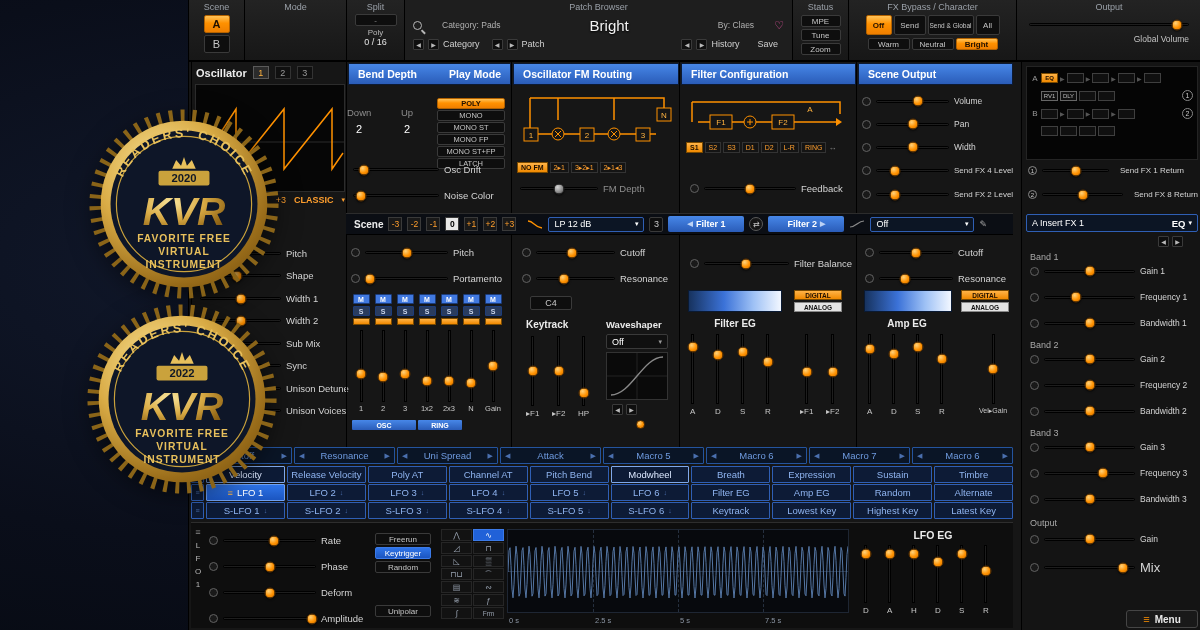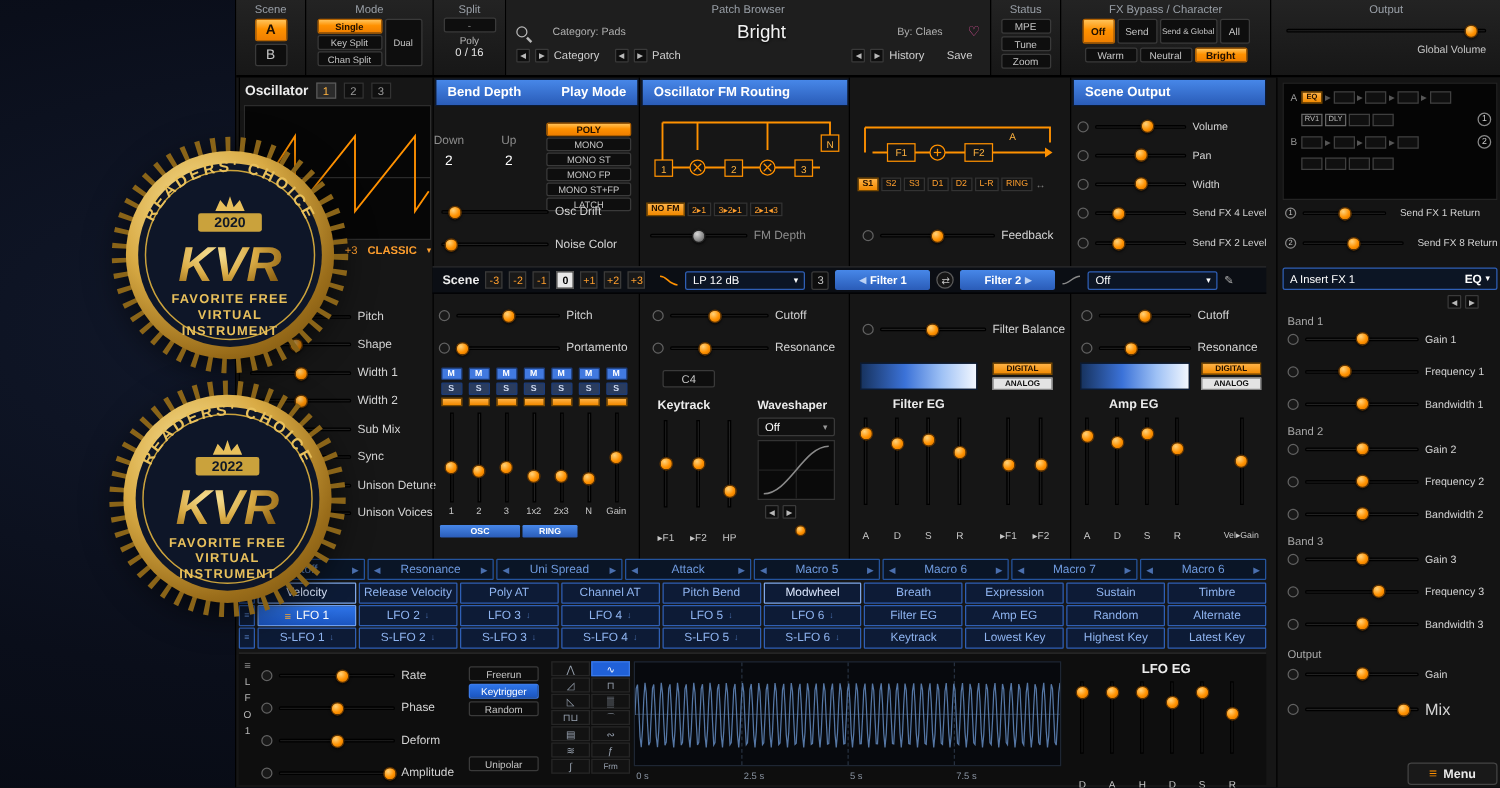--- a/index.html
+++ b/index.html
@@ -15,21 +15,21 @@
 
 .hs{display:flex;align-items:center;gap:5px}
 .tr{position:relative;height:3px;background:linear-gradient(#0b0b0b,#303030);border:1px solid #000;border-radius:2px}
 .tr i{position:absolute;top:50%;width:11px;height:11px;border-radius:50%;transform:translate(-50%,-50%);background:radial-gradient(circle at 35% 30%,#ffd27a,#ff9100 55%,#c96c00);border:1px solid #5e3300;box-shadow:0 1px 2px rgba(0,0,0,.7)}
 .tr i.off{background:radial-gradient(circle at 35% 30%,#d6d6d6,#8e8e8e 55%,#4a4a4a);border-color:#222}
 .lb{font-size:9.5px;color:#d4d4d4;white-space:nowrap}
 .lb.dim{color:#8d8d8d}
 .vs{position:absolute;display:flex;flex-direction:column;align-items:center}
 .vt{position:relative;width:3px;height:64px;background:linear-gradient(90deg,#0b0b0b,#303030);border:1px solid #000}
 .vt i{position:absolute;left:50%;width:11px;height:11px;border-radius:50%;transform:translate(-50%,-50%);background:radial-gradient(circle at 35% 30%,#ffd27a,#ff9100 55%,#c96c00);border:1px solid #5e3300}
-.vlb{font-size:8px;color:#c8c8c8;margin-top:20px;white-space:nowrap}
+.vlb{font-size:8px;color:#c8c8c8;margin-top:3px;white-space:nowrap}
 .mdot{width:9px;height:9px;border-radius:50%;border:1px solid #626262;background:#191919;flex:none}
 
 .bluebar{background:linear-gradient(#4787e8,#2a5cb8);color:#fff;font-weight:bold;font-size:10.5px;display:flex;align-items:center;padding:0 9px;height:22px;border:1px solid #0c1a33}
 .col{position:absolute;top:62px;height:385px;border-left:1px solid #000}
 .title{font-weight:bold;font-size:10px;color:#ececec;white-space:nowrap}
 .badgeD{position:absolute;height:10px;display:flex;align-items:center;justify-content:center;font-size:6.5px;font-weight:bold}
 .dgt{background:linear-gradient(#ffb347,#f08900);color:#1d0e00;border:1px solid #7a4a00}
 .alg{background:#e4e4e4;color:#111;border:1px solid #888}
 .egstrip{position:absolute;height:22px;background:linear-gradient(90deg,#17335f,#3b72d8 38%,#9ec1f5 70%,#f2f7ff);border:1px solid #0a1a33}
 
@@ -90,28 +90,20 @@
 <div class="synth">
 
   <div class="topbar">
     <div class="tsec" style="width:56px">
       <span class="tsec-h">Scene</span>
       <span class="btn on" style="width:26px;height:18px;font-size:11px;margin-top:2px">A</span>
       <span class="btn" style="width:26px;height:18px;font-size:11px;margin-top:2px">B</span>
     </div>
     <div class="tsec" style="width:102px">
       <span class="tsec-h">Mode</span>
-      <div style="display:flex;gap:2px;margin-top:2px">
-        <div style="display:flex;flex-direction:column;gap:1px">
-          <span class="btn on" style="width:52px;height:12px;font-size:7.5px">Single</span>
-          <span class="btn" style="width:52px;height:12px;font-size:7.5px">Key Split</span>
-          <span class="btn" style="width:52px;height:12px;font-size:7.5px">Chan Split</span>
-        </div>
-        <span class="btn" style="width:30px;height:38px;font-size:7.5px">Dual</span>
-      </div>
     </div>
     <div class="tsec" style="width:58px">
       <span class="tsec-h">Split</span>
       <span class="btn" style="width:42px;height:12px;margin-top:1px;color:#888">-</span>
       <span style="font-size:8px;color:#b8b8b8;margin-top:2px">Poly</span>
       <span style="font-size:9px;color:#e4e4e4">0 / 16</span>
     </div>
     <div class="tsec" style="flex:1;background:#1e1e1e;align-items:stretch">
       <span class="tsec-h" style="text-align:center">Patch Browser</span>
       <div style="display:flex;align-items:center;gap:20px;height:24px;padding:0 4px">
@@ -436,20 +428,23 @@
           </svg>
     </div>
     <div style="position:absolute;left:100px;top:342px;display:flex;gap:3px">
       <span class="nvb">◀</span>
       <span class="nvb">▶</span>
     </div>
     <span style="position:absolute;left:124px;top:358px;width:9px;height:9px;border-radius:50%;background:radial-gradient(circle at 35% 30%,#ffd27a,#ff9100 55%,#c96c00);border:1px solid #5e3300"></span>
   </div>
 
   <div class="col" style="left:490px;width:177px">
+    <div class="bluebar" style="position:absolute;left:1px;top:1px;width:175px">
+          <span>Filter Configuration</span>
+        </div>
     <svg style="position:absolute;left:8px;top:30px" width="160" height="44">
       <polyline points="4,10 152,10 152,22" fill="none" stroke="#ff9100" stroke-width="1.5"></polyline>
       <line x1="4" y1="10" x2="4" y2="30" stroke="#ff9100" stroke-width="1.5"></line>
       <line x1="10" y1="30" x2="148" y2="30" stroke="#ff9100" stroke-width="1.5"></line>
       <rect x="22" y="23" width="22" height="14" fill="#151515" stroke="#ff9100"></rect>
       <rect x="84" y="23" width="22" height="14" fill="#151515" stroke="#ff9100"></rect>
       <circle cx="62" cy="30" r="6" fill="#151515" stroke="#ff9100"></circle>
       <line x1="59" y1="30" x2="65" y2="30" stroke="#ff9100"></line>
           <line x1="62" y1="27" x2="62" y2="33" stroke="#ff9100"></line>
       <text x="33" y="33" text-anchor="middle" font-size="8" fill="#ffb340">F1</text>

